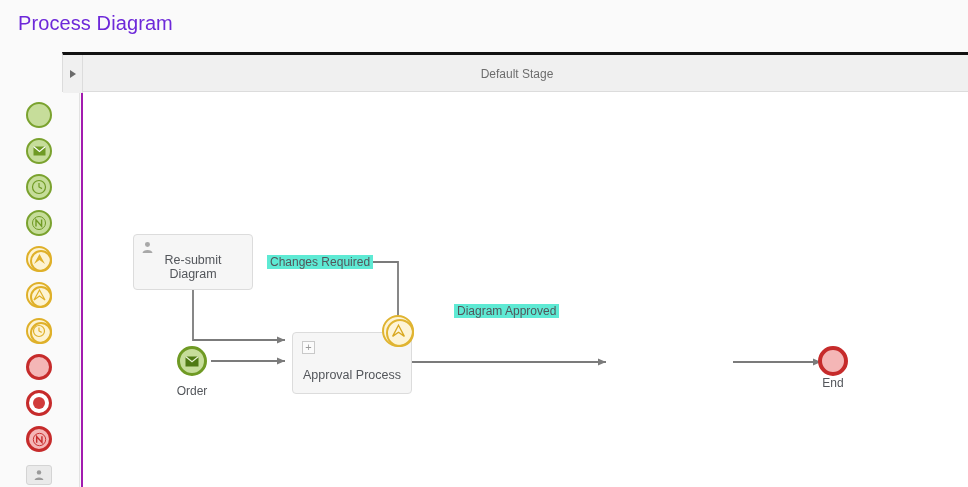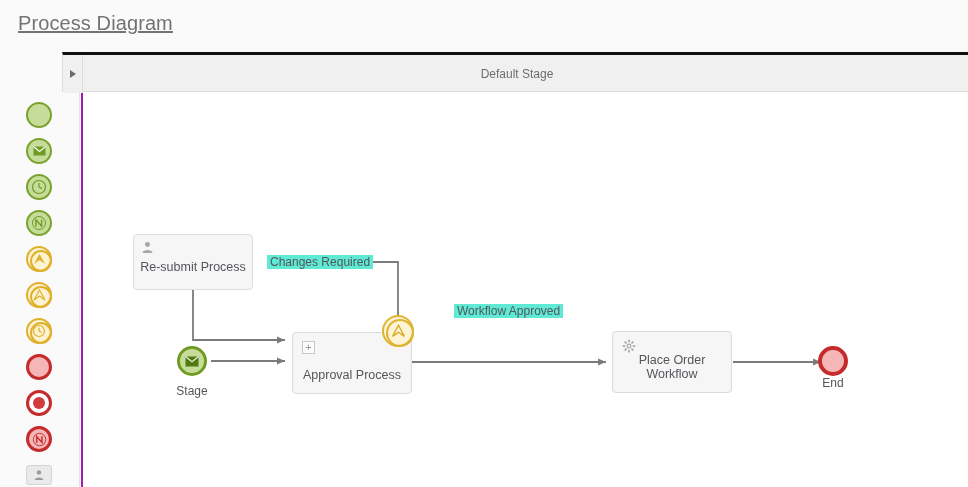--- a/index.html
+++ b/index.html
@@ -7,22 +7,22 @@
     width: 968px; height: 487px;
     background: #fafafa;
     font-family: "Liberation Sans", sans-serif;
     overflow: hidden;
   }
   #app { position: relative; width: 968px; height: 487px; background: #fafafa; }
 
   
   #page-title {
     position: absolute; left: 18px; top: 12px;
-    font-size: 20px; color: #737373; font-weight: 400;
-    letter-spacing: 0.1px; white-space: nowrap; text-decoration: underline;
+    font-size: 20px; color: #6d28d9; font-weight: 400;
+    letter-spacing: 0.1px; white-space: nowrap;
   }
 
   
   #palette {
     position: absolute; left: 0px; top: 52px;
     width: 80px; height: 435px;
     background: #fafafa;
     border-right: 1px solid #e2e2e2;
   }
   .pal-item {
@@ -275,63 +275,43 @@
       </g>
     </svg>
 
     <div class="node bpmn-task" style="left:50px; top:182px; width:120px; height:56px;">
       <span class="task-marker-person">
         <svg width="13" height="13" viewBox="0 0 12 12">
           <circle cx="6" cy="3.2" r="2.3" fill="#a8a8a8"></circle>
           <path d="M1.4 11 C1.4 7.4 10.6 7.4 10.6 11 Z" fill="#a8a8a8"></path>
         </svg>
       </span>
-      <span class="task-label" style="margin-top:10px;">Re-submit Process</span>
+      <span class="task-label" style="margin-top:10px;">Re-submit Diagram</span>
     </div>
 
     <div class="node bpmn-event evt-start-msg" style="left:94px; top:294px;">
       <svg width="14" height="11" viewBox="0 0 14 11">
         <rect x="0.5" y="0.5" width="13" height="10" fill="#4f7a13"></rect>
         <path d="M0.5 0.5 L7 5.8 L13.5 0.5" stroke="#e9f3d6" stroke-width="1.2" fill="none"></path>
       </svg>
     </div>
-    <div class="node-caption" style="left:64px; top:332px; width:90px;">Stage</div>
+    <div class="node-caption" style="left:64px; top:332px; width:90px;">Order</div>
 
     <div class="node bpmn-task" style="left:209px; top:280px; width:120px; height:62px;">
       <span class="task-marker-plus">+</span>
       <span class="task-label" style="margin-top:24px;">Approval Process</span>
     </div>
 
     <div class="node bpmn-event evt-boundary" style="left:299px; top:263px;">
       <svg class="glyph" width="15" height="14" viewBox="0 0 15 14">
         <path d="M7.5 1.2 L13.4 12.4 L7.5 8.2 L1.6 12.4 Z" fill="#fdf4d6" stroke="#d9a81f" stroke-width="1.3"></path>
       </svg>
     </div>
 
     <div class="flow-label" style="left:184px; top:203px;">Changes Required</div>
-    <div class="flow-label" style="left:371px; top:252px;">Workflow Approved</div>
-
-    <div class="node bpmn-task" style="left:529px; top:279px; width:120px; height:62px;">
-      <span class="task-marker-gear">
-        <svg width="14" height="14" viewBox="0 0 16 16">
-          <path d="M8 5.2 A2.8 2.8 0 1 0 8 10.8 A2.8 2.8 0 1 0 8 5.2 Z
-                   M8 6.6 A1.4 1.4 0 1 1 8 9.4 A1.4 1.4 0 1 1 8 6.6 Z" fill="#a8a8a8"></path>
-          <g fill="#a8a8a8">
-            <rect x="7" y="0.6" width="2" height="3.2" rx="0.6"></rect>
-            <rect x="7" y="12.2" width="2" height="3.2" rx="0.6"></rect>
-            <rect x="0.6" y="7" width="3.2" height="2" rx="0.6"></rect>
-            <rect x="12.2" y="7" width="3.2" height="2" rx="0.6"></rect>
-            <rect x="7" y="0.9" width="2" height="3.2" rx="0.6" transform="rotate(45 8 8)"></rect>
-            <rect x="7" y="11.9" width="2" height="3.2" rx="0.6" transform="rotate(45 8 8)"></rect>
-            <rect x="0.9" y="7" width="3.2" height="2" rx="0.6" transform="rotate(45 8 8)"></rect>
-            <rect x="11.9" y="7" width="3.2" height="2" rx="0.6" transform="rotate(45 8 8)"></rect>
-          </g>
-        </svg>
-      </span>
-      <span class="task-label" style="margin-top:10px;">Place Order
-Workflow</span>
-    </div>
+    <div class="flow-label" style="left:371px; top:252px;">Diagram Approved</div>
+
 
     <div class="node bpmn-event evt-end" style="left:735px; top:294px;"></div>
     <div class="node-caption" style="left:705px; top:324px; width:90px;">End</div>
 
   </div>
 </div>
 
 </body></html>

